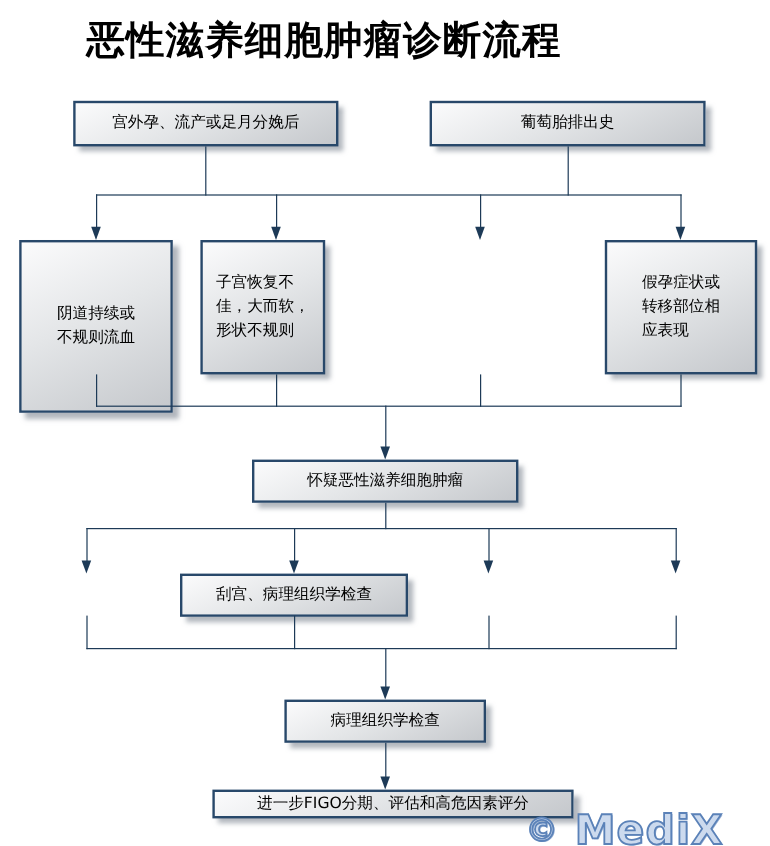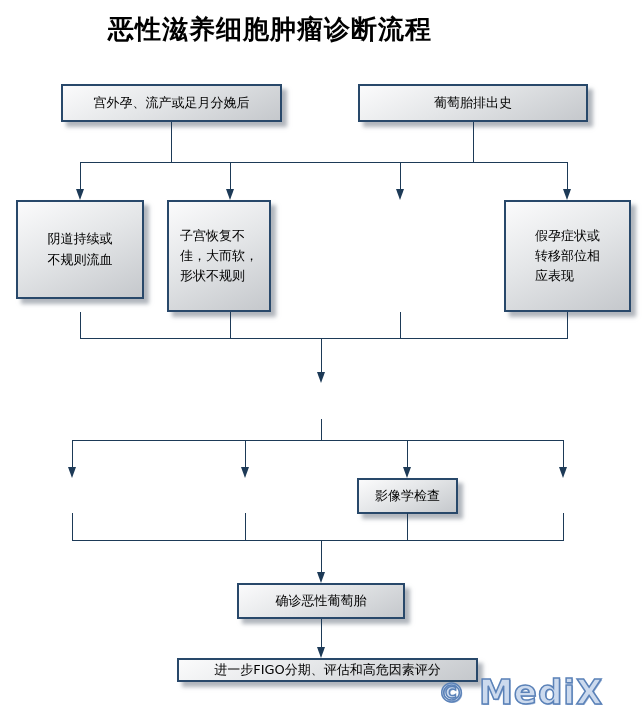--- a/index.html
+++ b/index.html
@@ -5,21 +5,21 @@
   :root{
     --line:#1d3a57;
     --border:#28486a;
     --shadow:rgba(125,134,145,0.6);
   }
   html,body{margin:0;padding:0;background:#ffffff;}
   body{font-family:"DejaVu Sans","Liberation Sans",sans-serif;}
   #canvas{position:relative;width:642px;height:705px;background:#ffffff;overflow:hidden;}
   .title{
     position:absolute;top:12px;left:0;width:540px;text-align:center;
-    font-size:26px;font-weight:700;color:#000;letter-spacing:1px;
+    font-size:32px;font-weight:700;color:#000;letter-spacing:1px;
   }
   .node{
     position:absolute;box-sizing:border-box;
     display:flex;align-items:center;justify-content:center;
     border:2px solid var(--border);
     background:linear-gradient(155deg,#fbfbfc 0%,#e4e6e8 45%,#c5c8cc 100%);
     box-shadow:5px 5px 4px var(--shadow);
     font-size:13px;color:#000;
   }
   .node .lbl{white-space:pre-line;line-height:1.55;text-align:center;}
@@ -60,21 +60,21 @@
   <div class="hline" style="left:80px;top:162px;width:488px"></div>
   <div class="vline" style="left:80px;top:162px;height:29px"></div>
   <div class="vline" style="left:230px;top:162px;height:29px"></div>
   <div class="vline" style="left:400px;top:162px;height:29px"></div>
   <div class="vline" style="left:567px;top:162px;height:29px"></div>
   <div class="arrow" style="left:76px;top:189px"></div>
   <div class="arrow" style="left:226px;top:189px"></div>
   <div class="arrow" style="left:396px;top:189px"></div>
   <div class="arrow" style="left:563px;top:189px"></div>
 
-  <div class="node multiline" style="left:16px;top:200px;width:128px;height:99px">
+  <div class="node multiline" style="left:16px;top:200px;width:128px;height:144px">
     <span class="lbl">阴道持续或
 不规则流血</span>
   </div>
   <div class="node multiline" style="left:167px;top:200px;width:104px;height:112px">
     <span class="lbl">子宫恢复不
 佳，大而软，
 形状不规则</span>
   </div>
   <div class="node multiline" style="left:504px;top:200px;width:127px;height:112px">
     <span class="lbl">假孕症状或
@@ -83,46 +83,49 @@
   </div>
 
   <div class="vline" style="left:80px;top:312px;height:27px"></div>
   <div class="vline" style="left:230px;top:312px;height:27px"></div>
   <div class="vline" style="left:400px;top:312px;height:27px"></div>
   <div class="vline" style="left:567px;top:312px;height:27px"></div>
   <div class="hline" style="left:80px;top:338px;width:488px"></div>
   <div class="vline" style="left:321px;top:338px;height:36px"></div>
   <div class="arrow" style="left:317px;top:372px"></div>
 
+  <div class="node" style="left:210px;top:383px;width:222px;height:36px">
+    <span class="lbl">怀疑恶性滋养细胞肿瘤</span>
+  </div>
 
   <div class="vline" style="left:321px;top:419px;height:22px"></div>
   <div class="hline" style="left:72px;top:440px;width:492px"></div>
   <div class="vline" style="left:72px;top:440px;height:29px"></div>
   <div class="vline" style="left:245px;top:440px;height:29px"></div>
   <div class="vline" style="left:407px;top:440px;height:29px"></div>
   <div class="vline" style="left:563px;top:440px;height:29px"></div>
   <div class="arrow" style="left:68px;top:467px"></div>
   <div class="arrow" style="left:241px;top:467px"></div>
   <div class="arrow" style="left:403px;top:467px"></div>
   <div class="arrow" style="left:559px;top:467px"></div>
 
-  <div class="node" style="left:357px;top:478px;width:101px;height:36px">
-    <span class="lbl">影像学检查</span>
+  <div class="node" style="left:150px;top:478px;width:190px;height:36px">
+    <span class="lbl">刮宫、病理组织学检查</span>
   </div>
 
   <div class="vline" style="left:72px;top:513px;height:28px"></div>
   <div class="vline" style="left:245px;top:513px;height:28px"></div>
   <div class="vline" style="left:407px;top:513px;height:28px"></div>
   <div class="vline" style="left:563px;top:513px;height:28px"></div>
   <div class="hline" style="left:72px;top:540px;width:492px"></div>
   <div class="vline" style="left:321px;top:540px;height:34px"></div>
   <div class="arrow" style="left:317px;top:572px"></div>
 
   <div class="node" style="left:237px;top:583px;width:168px;height:36px">
-    <span class="lbl">确诊恶性葡萄胎</span>
+    <span class="lbl">病理组织学检查</span>
   </div>
 
   <div class="vline" style="left:321px;top:619px;height:30px"></div>
   <div class="arrow" style="left:317px;top:647px"></div>
 
   <div class="node" style="left:177px;top:658px;width:301px;height:24px">
     <span class="lbl">进一步FIGO分期、评估和高危因素评分</span>
   </div>
 
   <div class="watermark">

